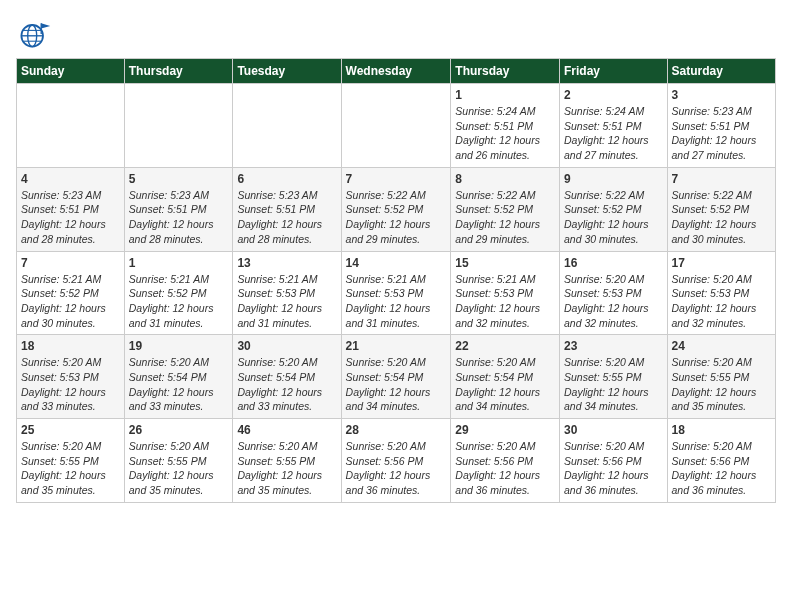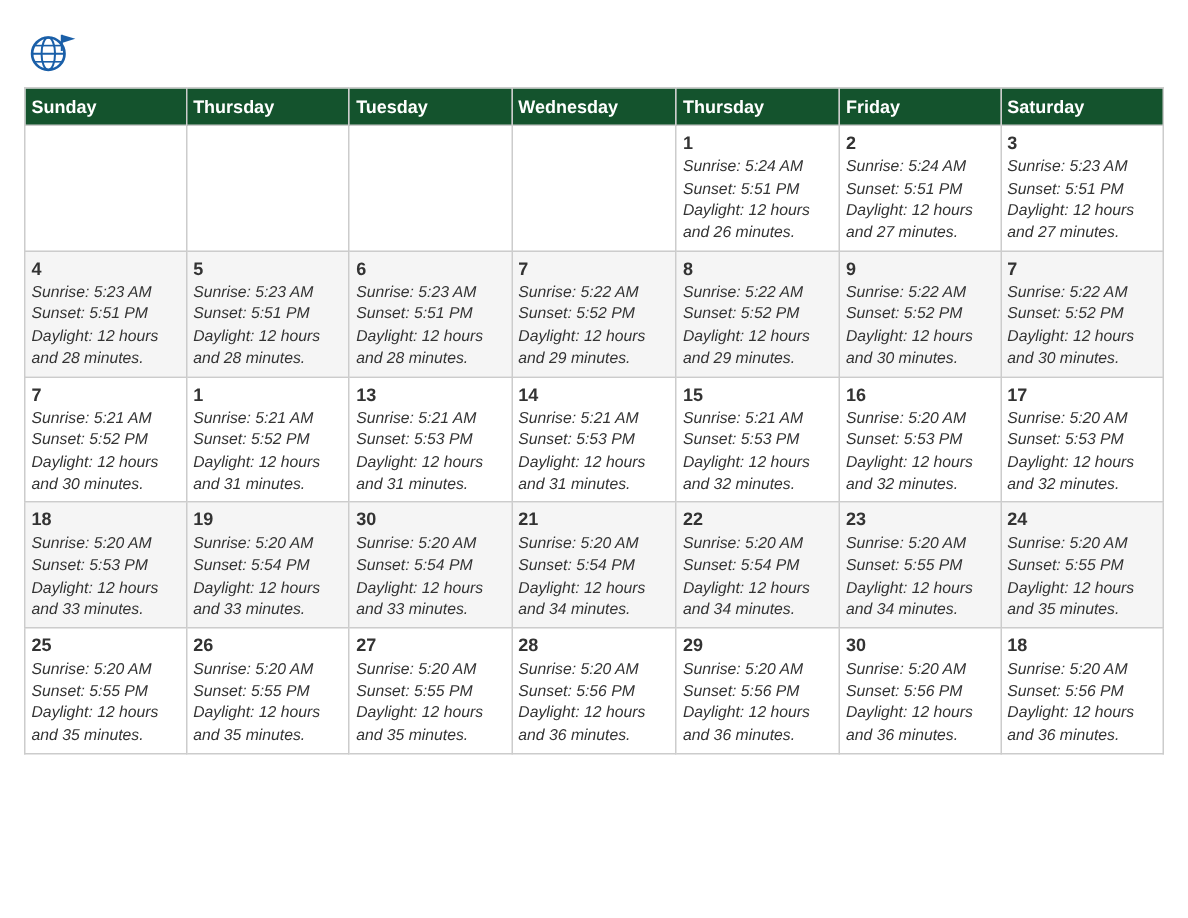--- a/index.html
+++ b/index.html
@@ -299,21 +299,21 @@
 Sunset: 5:55 PM
 Daylight: 12 hours and 35 minutes.</div>
         </td>
         <td>
           <div class="cell-day">26</div>
           <div class="cell-info" style="white-space: pre-line;">Sunrise: 5:20 AM
 Sunset: 5:55 PM
 Daylight: 12 hours and 35 minutes.</div>
         </td>
         <td>
-          <div class="cell-day">27</div>
+          <div class="cell-day">46</div>
           <div class="cell-info" style="white-space: pre-line;">Sunrise: 5:20 AM
 Sunset: 5:55 PM
 Daylight: 12 hours and 35 minutes.</div>
         </td>
         <td>
           <div class="cell-day">28</div>
           <div class="cell-info" style="white-space: pre-line;">Sunrise: 5:20 AM
 Sunset: 5:56 PM
 Daylight: 12 hours and 36 minutes.</div>
         </td>

